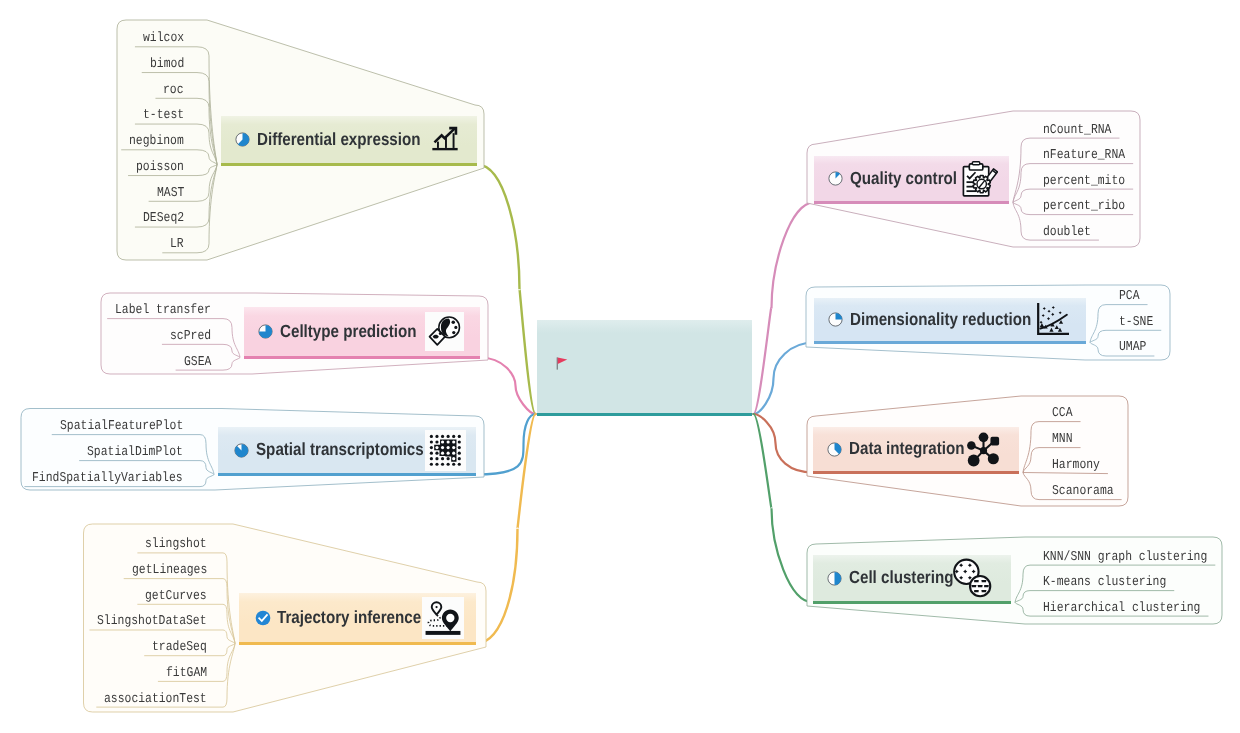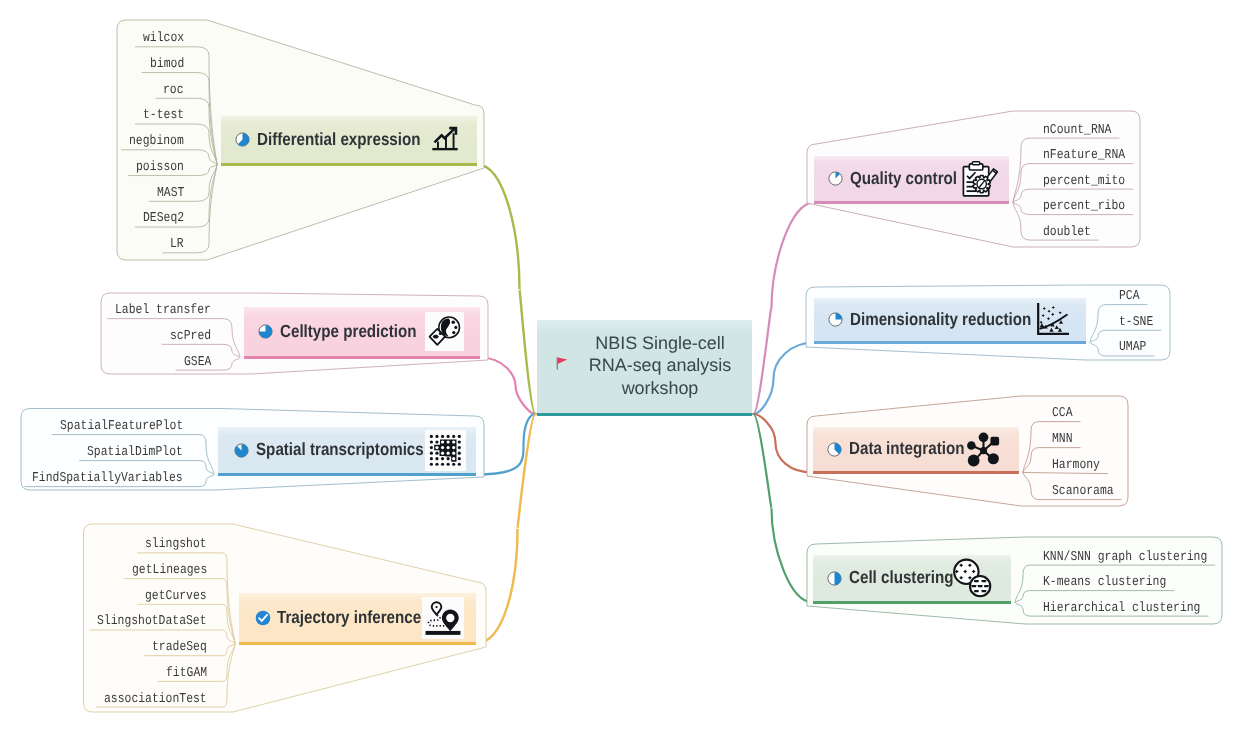--- a/index.html
+++ b/index.html
@@ -101,23 +101,20 @@
       </g>
     </svg>
 <div class="topicbox" style="left:537px;top:320px;width:215px;height:93px;background:linear-gradient(180deg,rgb(223,237,237) 0%,#d1e5e5 14%,#d1e5e5 100%);"></div>
     <div style="position:absolute;left:537px;top:413px;width:215px;height:3.4px;background:#2e9c9c;"></div>
     <div class="ico" style="left:555px;top:353px;width:14px;height:21px;"><svg width="14" height="21" viewBox="0 0 64 64">
         <g fill="#111418" stroke="none">
           <rect x="8" y="4" width="4.2" height="56" fill="#555a5e"></rect>
           <path d="M12.2 5 L56 14 L12.2 34 Z" fill="#e63b5e"></path>
         </g>
       </svg></div>
-    <div class="ctext" style="left:573px;top:331.5px;width:174px;">NBIS Single-cell
-RNA-seq analysis
-workshop</div>
     <div class="leaf" style="left:142.925078125px;top:31.200000000000003px;">wilcox</div>
     <div class="leaf" style="left:149.764296875px;top:56.95px;">bimod</div>
     <div class="leaf" style="left:163.4559375px;top:82.7px;">roc</div>
     <div class="leaf" style="left:142.925078125px;top:108.45px;">t-test</div>
     <div class="leaf" style="left:129.2334375px;top:134.2px;">negbinom</div>
     <div class="leaf" style="left:136.07265625px;top:159.95px;">poisson</div>
     <div class="leaf" style="left:156.61671875px;top:185.7px;">MAST</div>
     <div class="leaf" style="left:142.925078125px;top:211.45px;">DESeq2</div>
     <div class="leaf" style="left:170.308359375px;top:237.2px;">LR</div>
     <div class="topicbox" style="left:221px;top:116px;width:256px;height:47px;background:linear-gradient(180deg,rgb(240,243,228) 0%,rgb(230,235,211) 18%,#e3e9ce 62%,#e3e9ce 100%);"></div>

